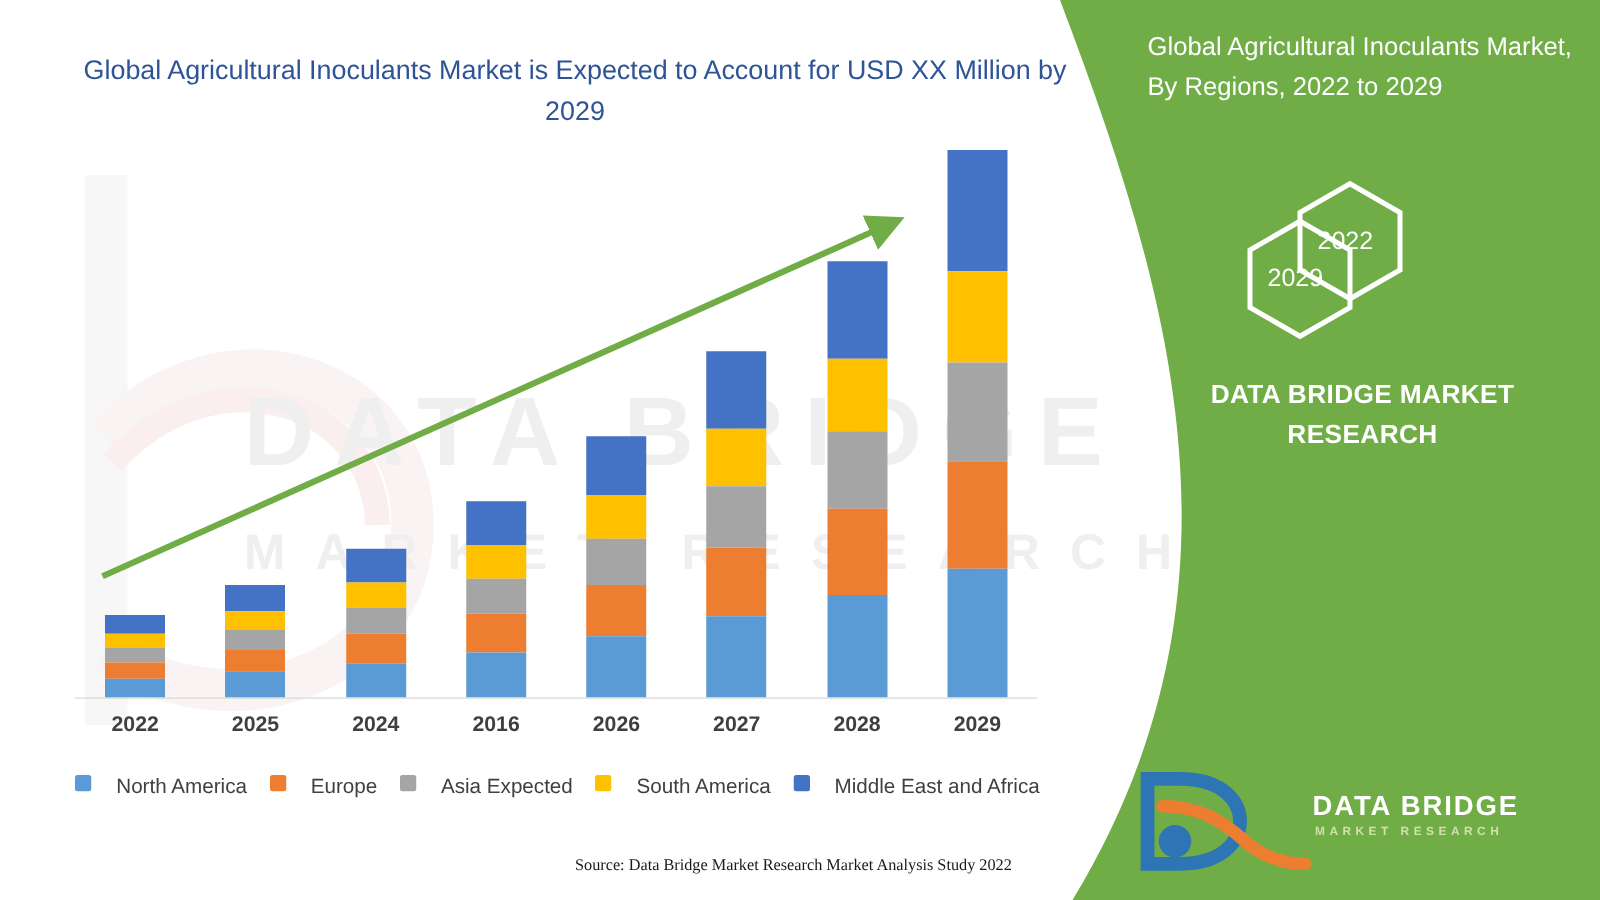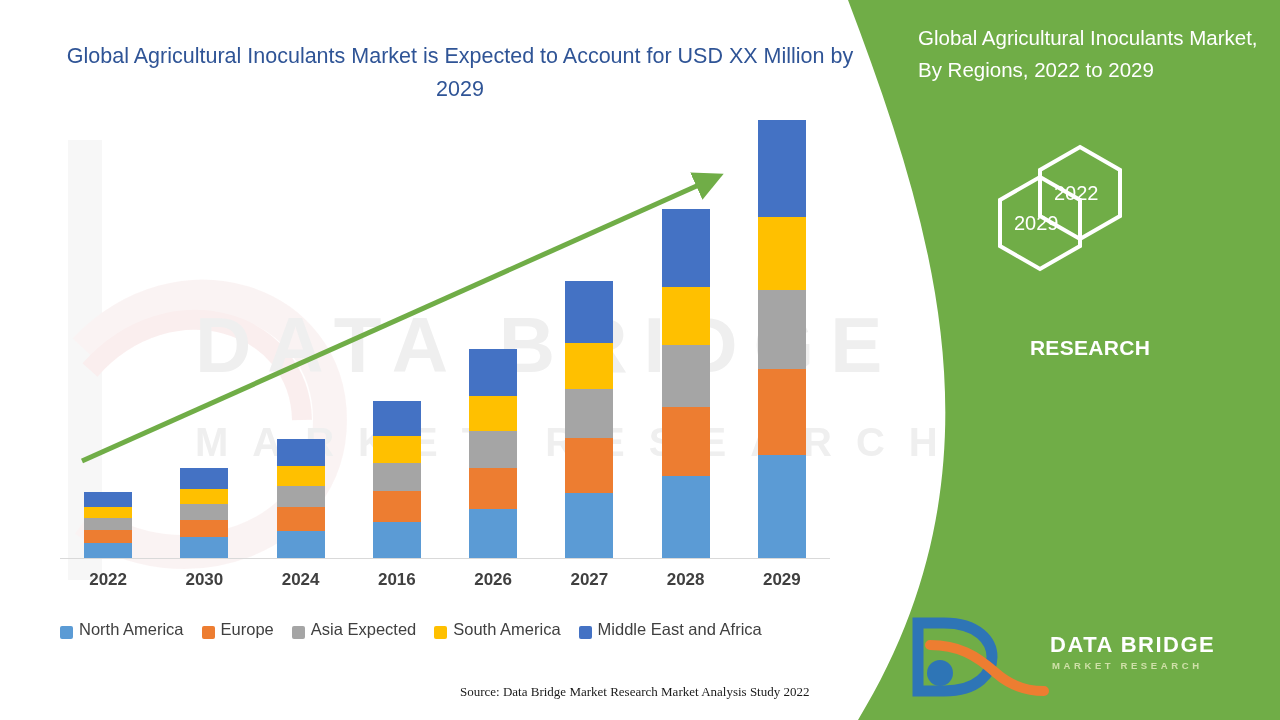--- a/index.html
+++ b/index.html
@@ -52,21 +52,21 @@
   .x-label {
     position:absolute; width:90px; text-align:center;
     font-size:17px; font-weight:700; color:#404040;
   }
 
   
   .legend {
     position:absolute; left:60px; top:616px; width:790px; height:26px;
     display:flex; align-items:center; gap:9px;
   }
-  .legend-item { display:flex; align-items:flex-end; gap:6px; margin-right:9px; }
+  .legend-item { display:flex; align-items:flex-start; gap:20px; margin-right:9px; }
   .legend-swatch { width:13px; height:13px; border-radius:2px; }
   .legend-label { font-size:16.5px; color:#404040; font-weight:500; }
 
   
   .footer-left {
     position:absolute; left:30px; top:684px;
     font-size:11.5px; color:#1a1a1a; font-family:"Liberation Serif", serif;
   }
   .footer-right {
     position:absolute; left:460px; top:684px;
@@ -184,21 +184,21 @@
         <defs>
           <marker id="ah" markerWidth="6" markerHeight="6" refX="3" refY="3" orient="auto">
             <path d="M0,0 L6,3 L0,6 z" fill="#70ad47"></path>
           </marker>
         </defs>
         <line x1="22" y1="341" x2="650" y2="60" stroke="#70ad47" stroke-width="5" marker-end="url(#ah)"></line>
       </svg>
       <div class="axis-line"></div>
       <div class="x-labels" id="x-labels">
           <div class="x-label" style="left: 3.125px;">2022</div>
-          <div class="x-label" style="left: 99.375px;">2030</div>
+          <div class="x-label" style="left: 99.375px;">2025</div>
           <div class="x-label" style="left: 195.625px;">2024</div>
           <div class="x-label" style="left: 291.875px;">2016</div>
           <div class="x-label" style="left: 388.125px;">2026</div>
           <div class="x-label" style="left: 484.375px;">2027</div>
           <div class="x-label" style="left: 580.625px;">2028</div>
           <div class="x-label" style="left: 676.875px;">2029</div>
         </div>
     </div>
 
     <div class="legend" id="legend">
@@ -237,21 +237,21 @@
     <div class="hex-group">
       <svg viewBox="0 0 200 135" width="200" height="135">
         <polygon points="95,7 135,30 135,76 95,99 55,76 55,30" fill="none" stroke="#ffffff" stroke-width="4"></polygon>
         <polygon points="55,37 95,60 95,106 55,129 15,106 15,60" fill="none" stroke="#ffffff" stroke-width="4"></polygon>
       </svg>
       <div class="hex-label" style="left:69px; top:42px;">2022</div>
       <div class="hex-label" style="left:29px; top:72px;">2029</div>
     </div>
 
     <div class="dbmr-text">
-      <br>
+      <span>DATA BRIDGE MARKET</span><br>
       <span>RESEARCH</span>
     </div>
 
     <svg class="dbmr-logo" viewBox="0 0 380 85">
       <path d="M18 8 L44 8 C 78 8 92 26 92 42 C 92 58 78 76 44 76 L18 76 Z" fill="none" stroke="#2e75b6" stroke-width="11"></path>
       <path d="M30 30 C 58 30 76 40 96 58 C 112 72 128 76 144 76" fill="none" stroke="#ed7d31" stroke-width="10" stroke-linecap="round"></path>
       <circle cx="40" cy="58" r="13" fill="#2e75b6"></circle>
     </svg>
     <div class="dbmr-logo-text">DATA BRIDGE</div>
     <div class="dbmr-logo-sub">MARKET RESEARCH</div>

